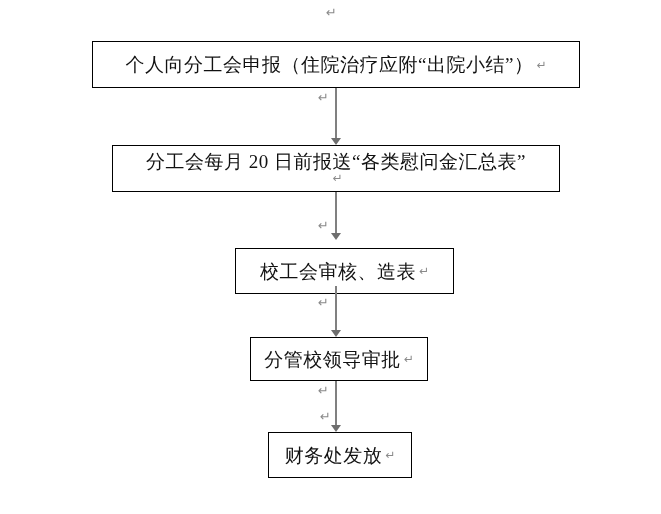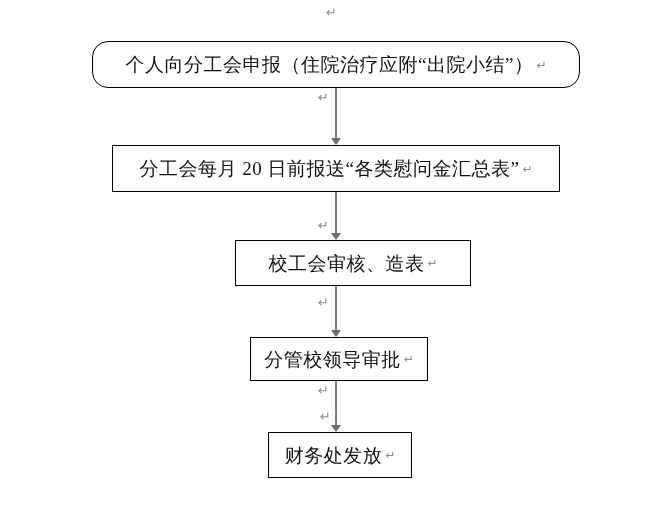--- a/index.html
+++ b/index.html
@@ -39,23 +39,23 @@
   .node .node-text {
     font-family: "Liberation Serif", "DejaVu Serif", serif;
     font-size: 19px;
     line-height: 1;
     letter-spacing: 0.5px;
     color: #111111;
     display: inline-block;
   }
 
   
-  #node-1 { left: 92px;  top: 41px;  width: 488px; height: 47px; border-radius: 16px; }
-  #node-2 { left: 112px; top: 145px; width: 448px; height: 47px; }
-  #node-3 { left: 235px; top: 240px; width: 236px; height: 46px; }
+  #node-1 { left: 92px;  top: 41px;  width: 488px; height: 47px; }
+  #node-2 { left: 112px; top: 145px; width: 448px; height: 47px; flex-direction: column; }
+  #node-3 { left: 235px; top: 248px; width: 219px; height: 46px; }
   #node-4 { left: 250px; top: 337px; width: 178px; height: 44px; }
   #node-5 { left: 268px; top: 432px; width: 144px; height: 46px; text-align: center; }
 
   
   .connector {
     position: absolute;
     width: 14px;
   }
   .connector .conn-line {
     position: absolute;

